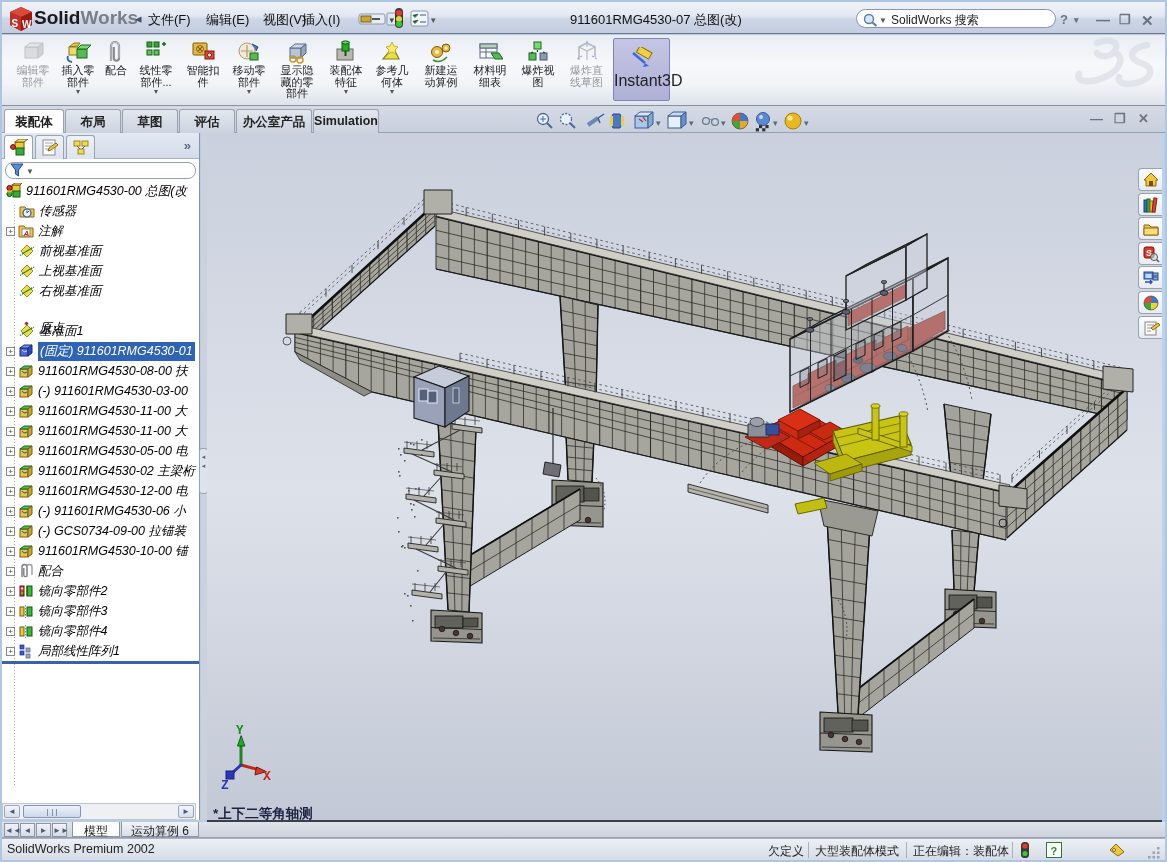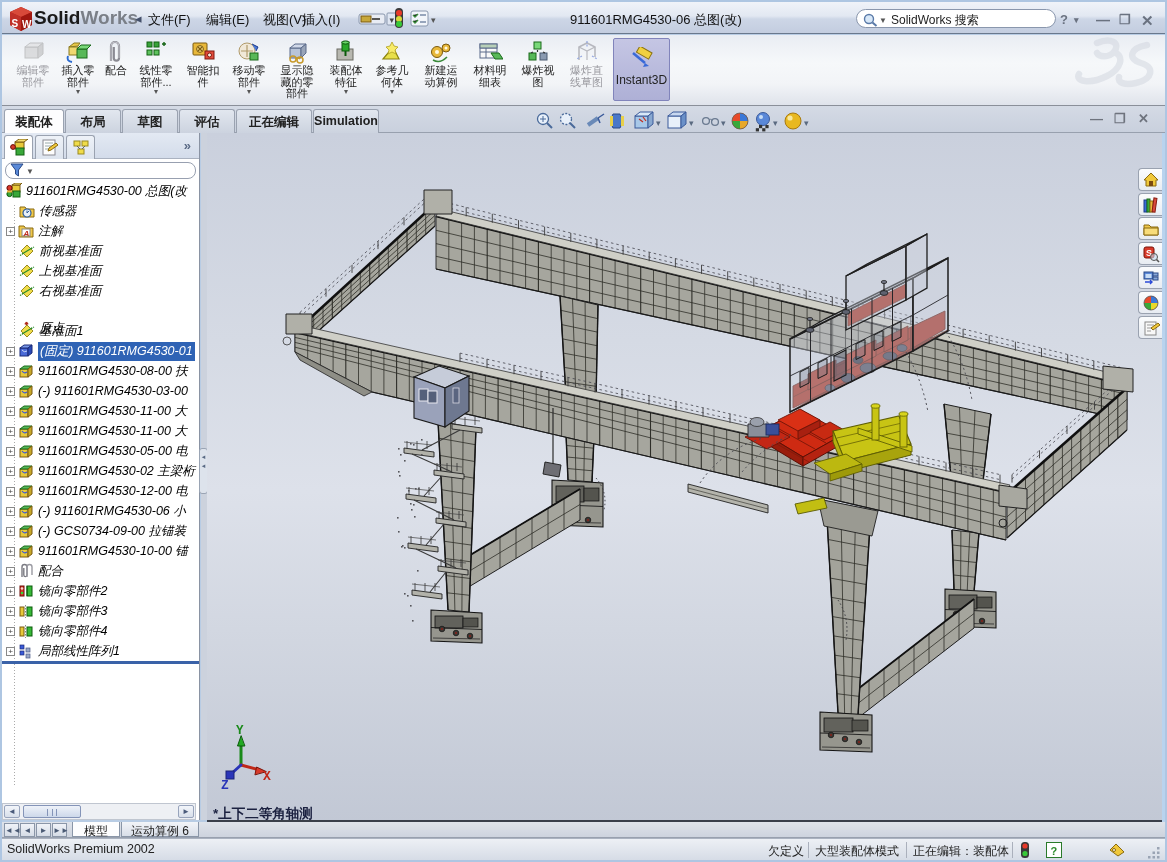--- a/index.html
+++ b/index.html
@@ -25,21 +25,21 @@
 #ribbon { position:absolute; left:2px; top:35px; width:1163px; height:71px;
   background:linear-gradient(180deg,#e9edf3 0%,#f6f8fa 40%,#f2f4f7 70%,#dfe3eb 100%);
   border-bottom:1px solid #8a8f99; }
 .rbtn { position:absolute; top:2px; height:66px; text-align:center; }
 .ric { height:28px; padding-top:2px; }
 .rlab { font-size:11px; line-height:11.5px; color:#222; }
 .rbtn.dis .rlab { color:#9a9aa0; }
 .rbtn.dis svg { opacity:0.55; }
 .rarr { font-size:8px; color:#555; line-height:7px; }
 .rbtn.i3d { background:linear-gradient(180deg,#c5c6e4,#aeb0d6); border:1px solid #8184bb; border-radius:2px; top:3px; height:63px; padding-top:6px; }
-.rbtn.i3d .rlab { font-size:12px; color:#222; }
+.rbtn.i3d .rlab { font-size:16px; color:#222; }
 .rbtn.i3d .ric { height:30px; }
 #dslogo { position:absolute; right:8px; top:2px; opacity:0.45; }
 
 
 #tabrow { position:absolute; left:2px; top:106px; width:1163px; height:27px;
   background:linear-gradient(180deg,#d4dae5 0%,#c9d0dd 100%); border-bottom:1px solid #98a0ae; }
 .vtab { position:absolute; top:3px; height:24px; text-align:center; font-size:12.5px; color:#222; padding-top:4px;
   background:linear-gradient(180deg,#e2e7ef,#ccd3df); border:1px solid #9aa2b0; border-bottom:none; border-radius:3px 3px 0 0;font-weight:bold; }
 .vtab.act { background:#fdfdfe; font-weight:bold; z-index:2; }
 .cwbtn { position:absolute; top:5px; color:#6e737d; font-size:13px; font-weight:bold; }
@@ -120,21 +120,21 @@
   </svg>
   <svg class="abs" style="left:408px;top:8px" width="30" height="18" viewBox="0 0 30 18">
     <rect x="1" y="1" width="17" height="15" rx="2" fill="#f2f5fa" stroke="#8a97ad"></rect>
     <g stroke="#3a8a3a" stroke-width="1.5">
         <path d="M3,5 l2,2 3,-3"></path>
         <path d="M3,11 l2,2 3,-3"></path>
       </g>
     <path d="M10,5 h6 M10,12 h6" stroke="#7a8aa8" stroke-width="1.3"></path>
     <text x="21" y="13" font-size="9" fill="#555">▾</text>
   </svg>
-  <div id="doctitle">911601RMG4530-06  总图(改)</div>
+  <div id="doctitle">911601RMG4530-07  总图(改)</div>
   <div id="searchbox">
     <svg class="mag" width="26" height="15" viewBox="0 0 26 15">
       <circle cx="7" cy="7" r="4.5" fill="#d8e8f8" stroke="#5a7aa8" stroke-width="1.4"></circle>
       <path d="M10.5,10.5 l4,3.5" stroke="#5a7aa8" stroke-width="2"></path>
       <text x="17" y="11" font-size="8" fill="#555">▼</text>
     </svg>
     <span class="stext">SolidWorks 搜索</span>
   </div>
   <div class="winbtn" style="left:1058px;font-size:13px">?</div>
   <div class="winbtn" style="left:1072px;font-size:9px;top:13px">▾</div>
@@ -282,21 +282,21 @@
     <path d="M72,8 C55,11 52,22 66,26 C80,30 78,42 61,46 C50,48.5 42,46 44,40"></path>
   </g>
 </svg>
 </div>
 
 <div id="tabrow">
 <div class="vtab act" style="left:2px;width:60px">装配体</div>
 <div class="vtab" style="left:63px;width:56px">布局</div>
 <div class="vtab" style="left:120px;width:56px">草图</div>
 <div class="vtab" style="left:177px;width:56px">评估</div>
-<div class="vtab" style="left:234px;width:76px">正在编辑</div>
+<div class="vtab" style="left:234px;width:76px">办公室产品</div>
 <div class="vtab" style="left:311px;width:66px">Simulation</div>
 
 <svg width="290" height="26" viewBox="0 0 290 26" style="position:absolute;left:533px;top:3px">
 <g stroke="#4a6a9a" fill="none" stroke-width="1.3">
 <circle cx="8" cy="10" r="5.5" fill="#e8f0fa"></circle>
         <path d="M12,14 l5,5" stroke-width="2"></path>
         <path d="M8,7 v6 M5,10 h6" stroke-width="1"></path>
 <circle cx="31" cy="10" r="5.5" fill="#e8f0fa" stroke-dasharray="2,1.5"></circle>
         <path d="M35,14 l5,5" stroke-width="2"></path>
 <path d="M53,16 l10,-7" stroke="#6a8ab8" stroke-width="4"></path>

